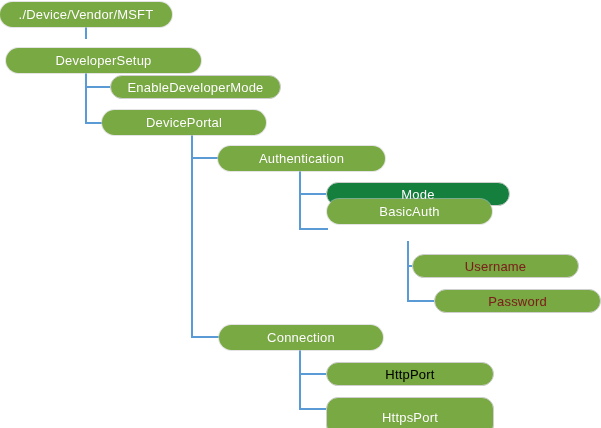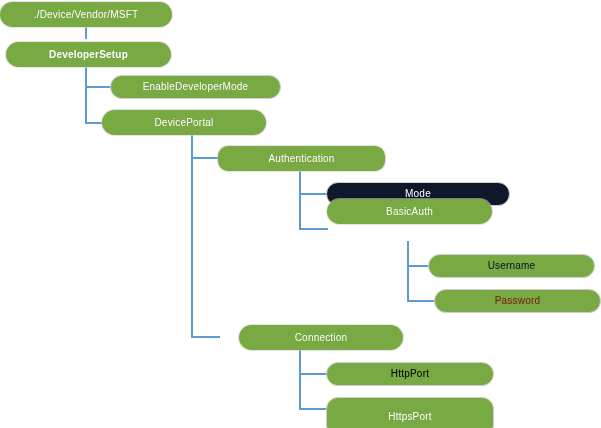--- a/index.html
+++ b/index.html
@@ -21,21 +21,21 @@
     pointer-events:none;
   }
   .node{
     position:absolute;
     box-sizing:border-box;
     display:flex;
     align-items:center;
     justify-content:center;
     background:#79A942;
     color:#ffffff;
-    font-size:10px;
+    font-size:13px;
     letter-spacing:0.2px;
     line-height:1;
     white-space:nowrap;
     overflow:hidden;
     text-align:center;
     border:1px solid #D2D2D2;
     text-shadow:0 0 1px rgba(0,0,0,0.10);
   }
   .node.rounded{
     border-radius:999px;
@@ -60,45 +60,45 @@
       <path d="M86,63 L86,123 M86,87 L110,87 M86,123 L112,123" stroke="#5B9BD5" stroke-width="1.6" fill="none" stroke-linecap="square" shape-rendering="crispEdges"></path>
       <path d="M192,135 L192,337 M192,158 L218,158 M192,337 L219,337" stroke="#5B9BD5" stroke-width="1.6" fill="none" stroke-linecap="square" shape-rendering="crispEdges"></path>
       <path d="M300,171 L300,229 M300,194 L326,194 M300,229 L327,229" stroke="#5B9BD5" stroke-width="1.6" fill="none" stroke-linecap="square" shape-rendering="crispEdges"></path>
       <path d="M408,242 L408,301 M408,266 L434,266 M408,301 L434,301" stroke="#5B9BD5" stroke-width="1.6" fill="none" stroke-linecap="square" shape-rendering="crispEdges"></path>
       <path d="M300,350 L300,409 M300,374 L326,374 M300,409 L326,409" stroke="#5B9BD5" stroke-width="1.6" fill="none" stroke-linecap="square" shape-rendering="crispEdges"></path>
     </svg>
   <div id="nodes">
       <div class="node rounded" style="left: 0px; top: 2px; width: 172px; height: 25px; background: rgb(121, 169, 66); color: rgb(255, 255, 255);">
         <span class="label">./Device/Vendor/MSFT</span>
       </div>
-      <div class="node rounded" style="left: 6px; top: 42px; width: 165px; height: 25px; background: rgb(121, 169, 66); color: rgb(255, 255, 255); font-weight: bold;">
+      <div class="node rounded" style="left: 6px; top: 48px; width: 195px; height: 25px; background: rgb(121, 169, 66); color: rgb(255, 255, 255);">
         <span class="label">DeveloperSetup</span>
       </div>
       <div class="node rect" style="left: 110px; top: 75px; width: 171px; height: 24px; background: rgb(121, 169, 66); color: rgb(255, 255, 255);">
         <span class="label">EnableDeveloperMode</span>
       </div>
       <div class="node rounded" style="left: 102px; top: 110px; width: 164px; height: 25px; background: rgb(121, 169, 66); color: rgb(255, 255, 255);">
         <span class="label">DevicePortal</span>
       </div>
-      <div class="node rounded" style="left: 218px; top: 146px; width: 167px; height: 25px; background: rgb(121, 169, 66); color: rgb(255, 255, 255); border-radius: 10px;">
+      <div class="node rounded" style="left: 218px; top: 146px; width: 167px; height: 25px; background: rgb(121, 169, 66); color: rgb(255, 255, 255);">
         <span class="label">Authentication</span>
       </div>
-      <div class="node rect" style="left: 326px; top: 182px; width: 184px; height: 24px; background: #0f172a; color: rgb(255, 255, 255);">
+      <div class="node rect" style="left: 326px; top: 182px; width: 184px; height: 24px; background: #15803d; color: rgb(255, 255, 255);">
         <span class="label">Mode</span>
       </div>
       <div class="node rounded" style="left: 327px; top: 199px; width: 165px; height: 25px; background: rgb(121, 169, 66); color: rgb(255, 255, 255);">
         <span class="label">BasicAuth</span>
       </div>
-      <div class="node rect" style="left: 428px; top: 254px; width: 167px; height: 24px; background: rgb(121, 169, 66); color: #0f172a;">
+      <div class="node rect" style="left: 412px; top: 254px; width: 167px; height: 24px; background: rgb(121, 169, 66); color: #7f1d1d;">
         <span class="label">Username</span>
       </div>
       <div class="node rect" style="left: 434px; top: 289px; width: 167px; height: 24px; background: rgb(121, 169, 66); color: #7f1d1d;">
         <span class="label">Password</span>
       </div>
-      <div class="node rounded" style="left: 219px; top: 325px; width: 164px; height: 25px; background: rgb(121, 169, 66); color: rgb(255, 255, 255); margin-left: 20px;">
+      <div class="node rounded" style="left: 219px; top: 325px; width: 164px; height: 25px; background: rgb(121, 169, 66); color: rgb(255, 255, 255);">
         <span class="label">Connection</span>
       </div>
       <div class="node rect" style="left: 326px; top: 362px; width: 168px; height: 24px; background: rgb(121, 169, 66); color: #000000;">
         <span class="label">HttpPort</span>
       </div>
       <div class="node rect" style="left: 326px; top: 397px; width: 168px; height: 40px; background: rgb(121, 169, 66); color: rgb(255, 255, 255);">
         <span class="label">HttpsPort</span>
       </div>
     </div>
 </div>

